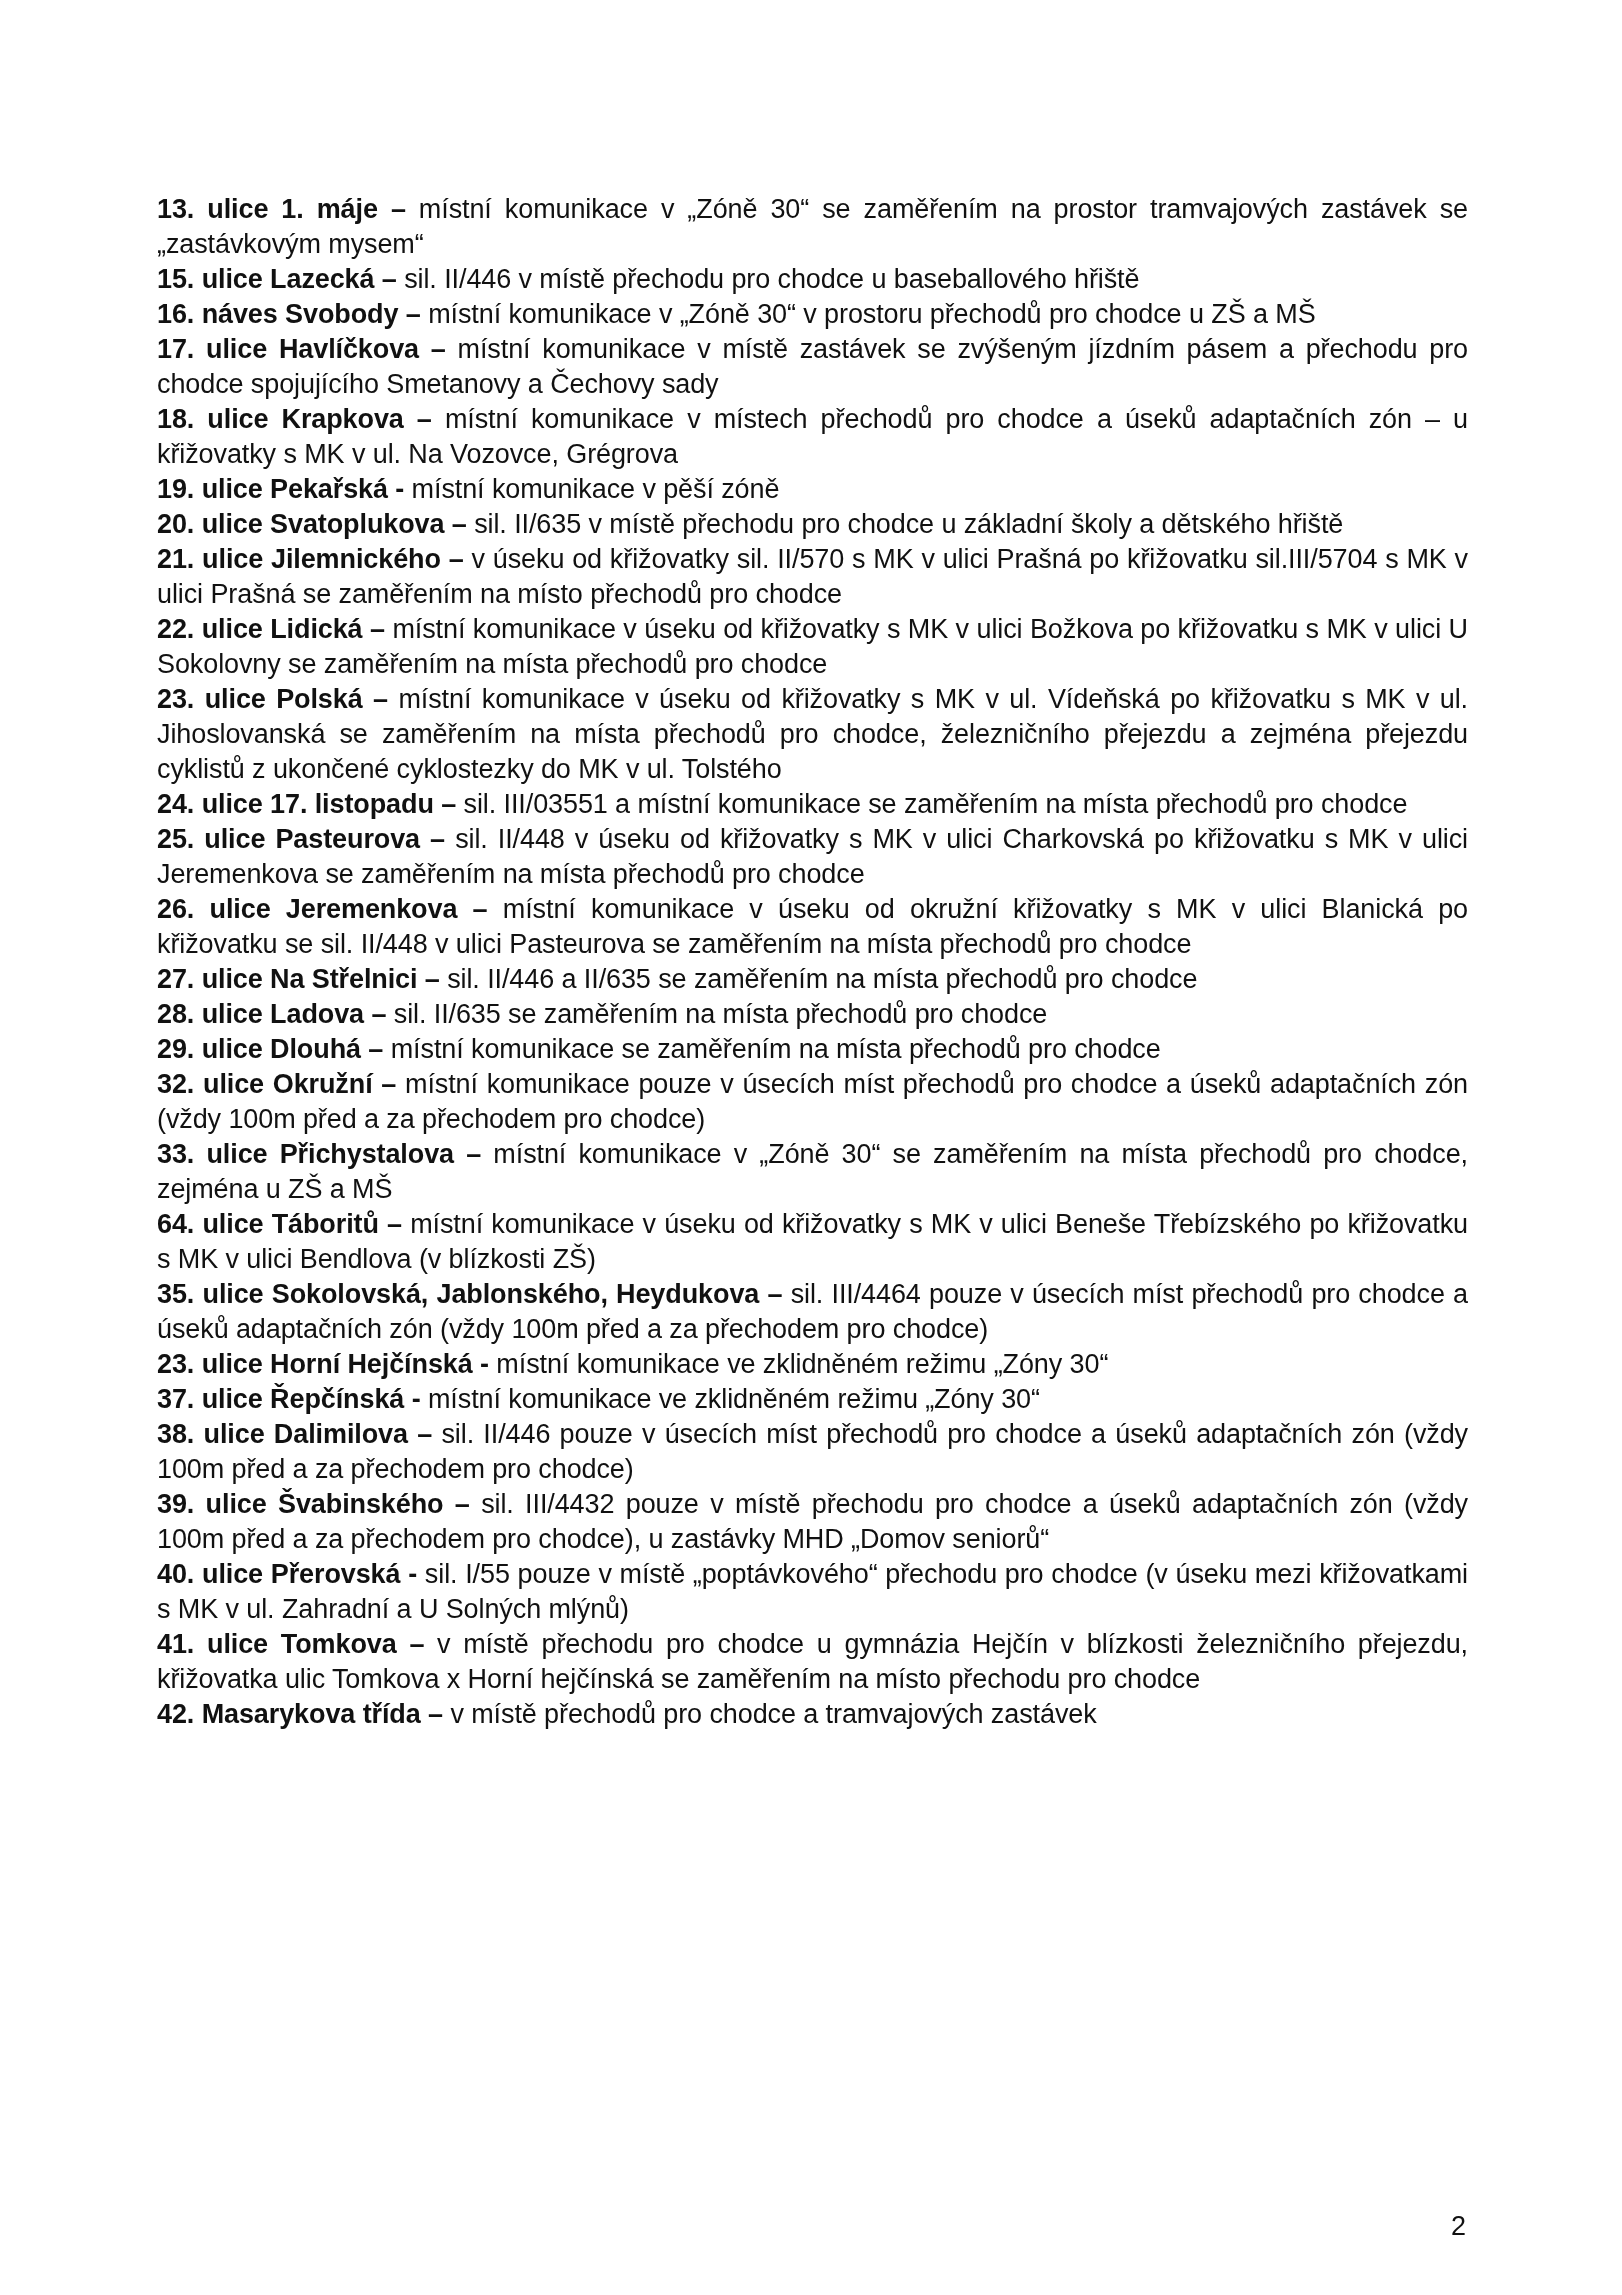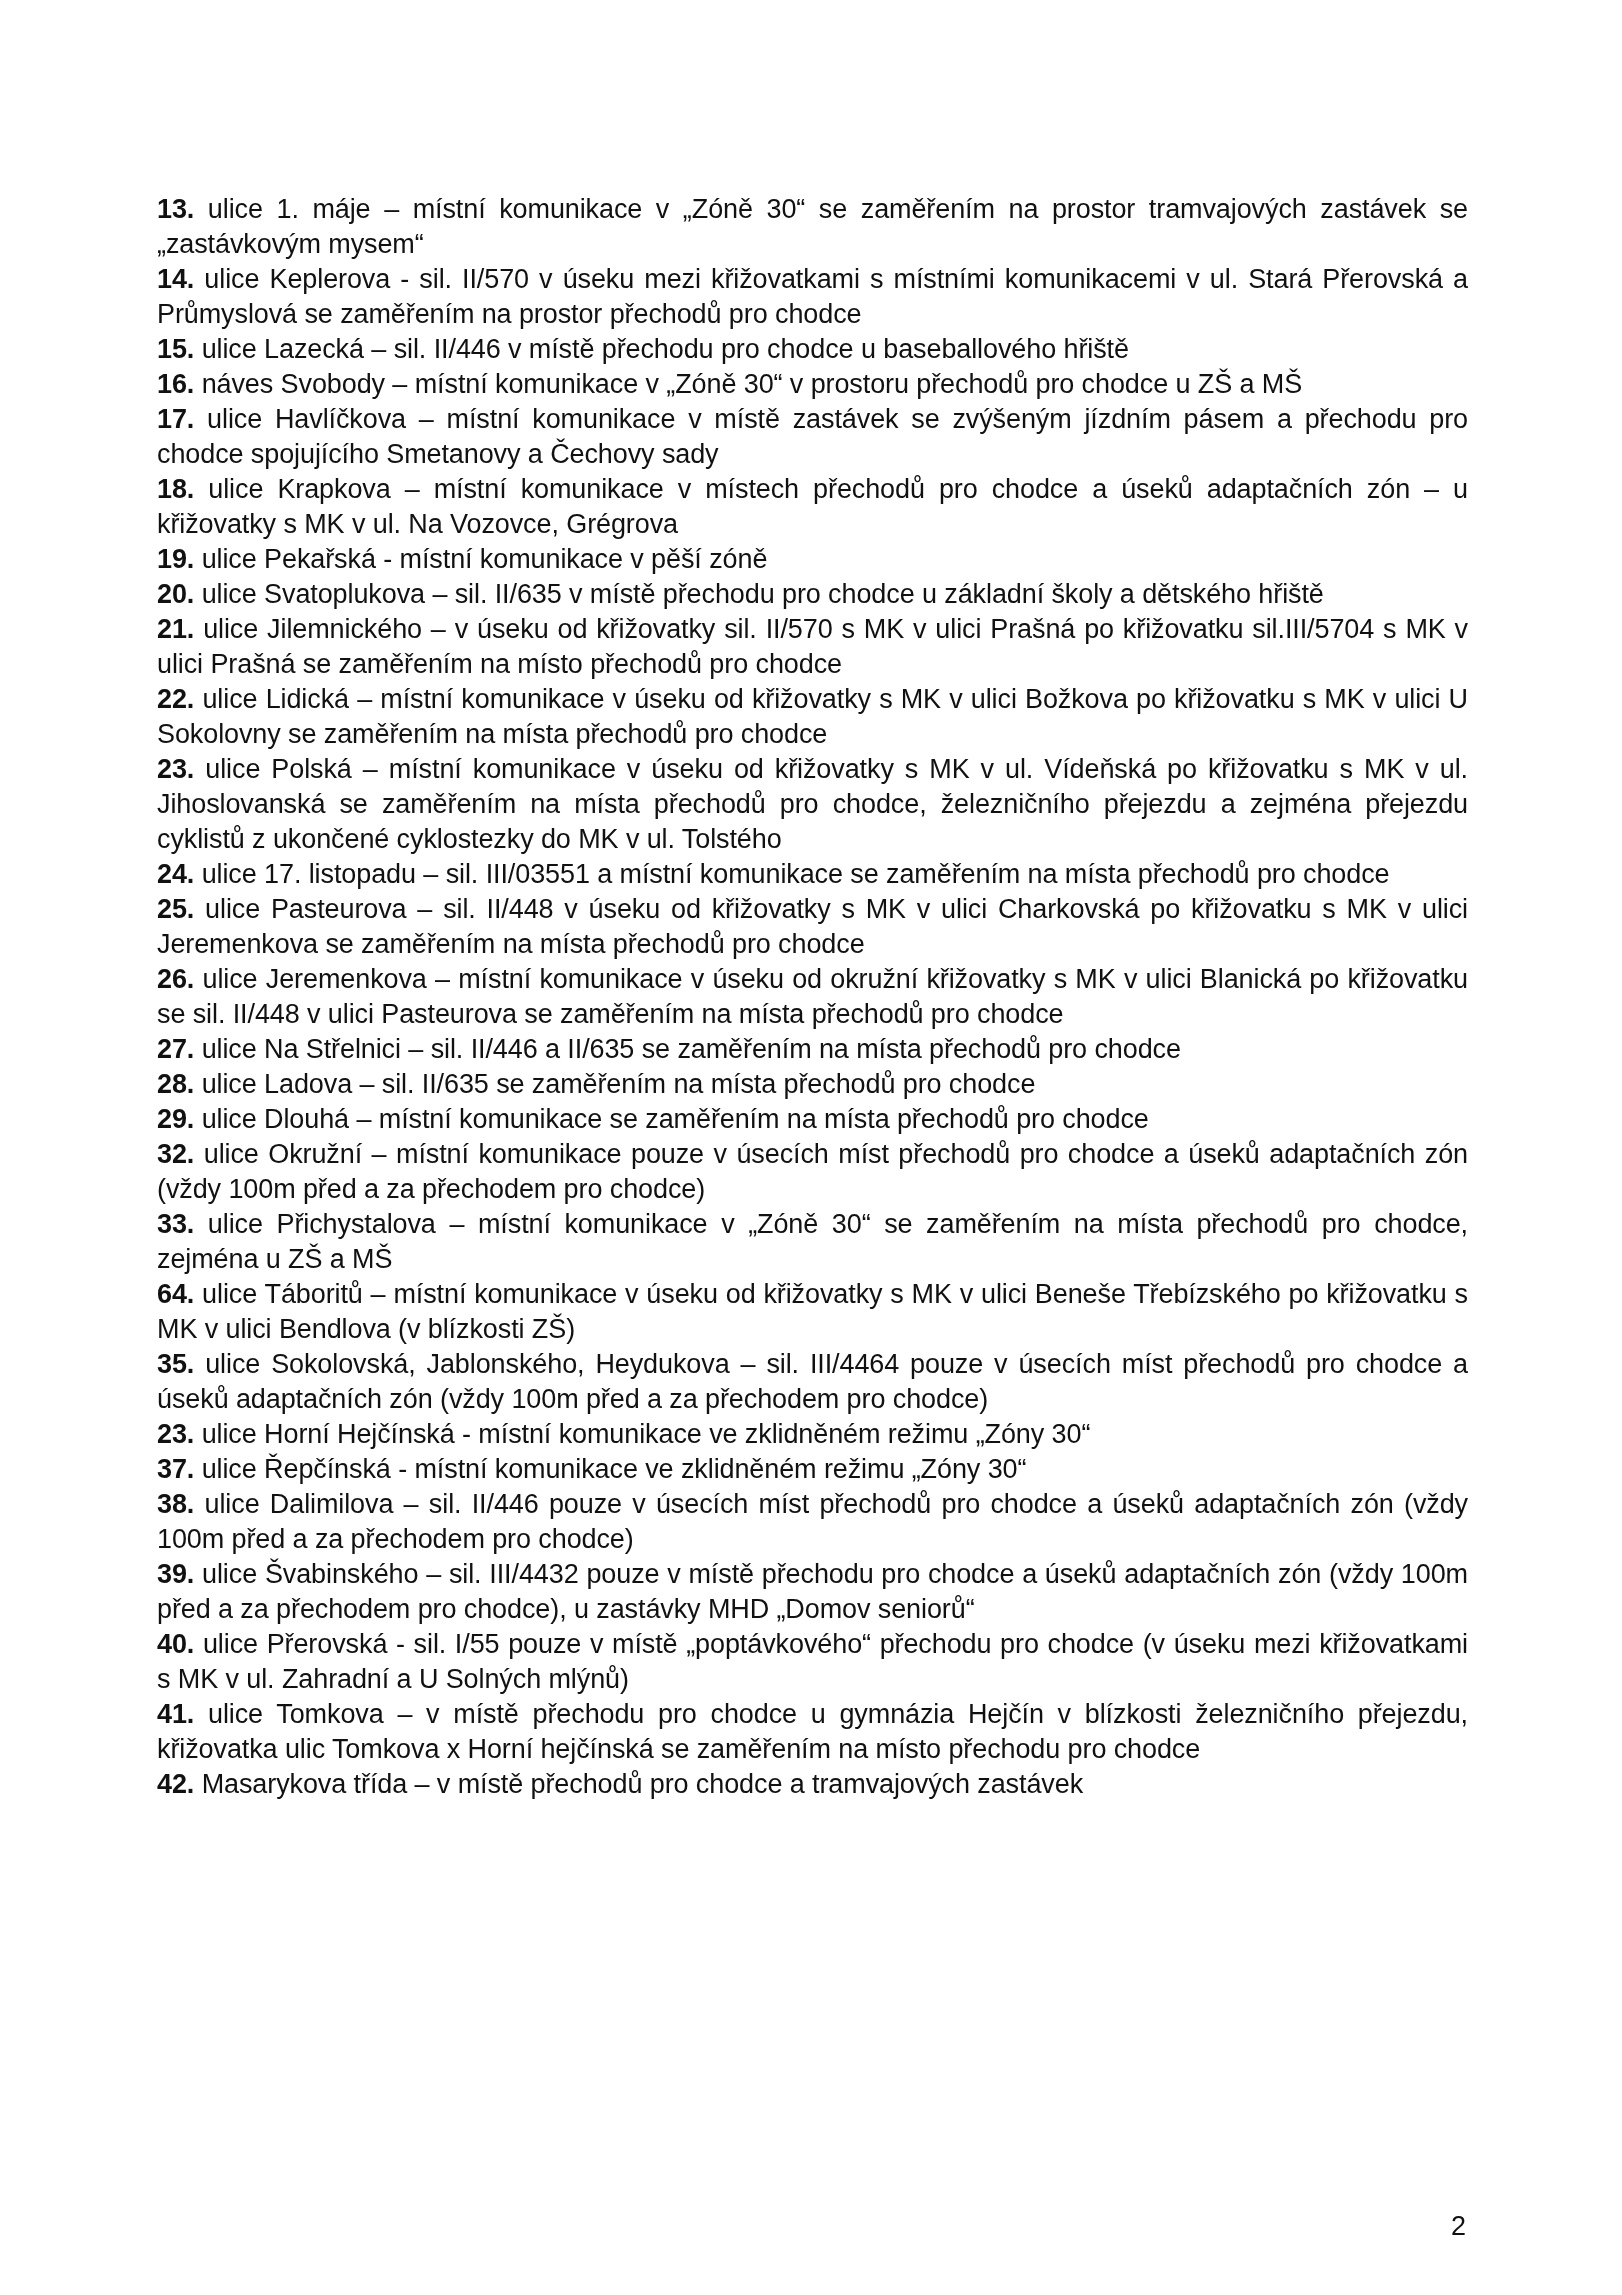--- a/index.html
+++ b/index.html
@@ -32,41 +32,40 @@
     .item {
       margin: 0;
       font-size: 27px;
       line-height: 35px;
       text-align: justify;
       text-align-last: left;
       letter-spacing: -0.1px;
       word-spacing: 0px;
     }
     .item-lead {
-      font-weight: normal;
+      font-weight: bold;
     }
     .item-number {
       font-weight: bold;
     }
     .page-number {
       position: absolute;
       left: 1451px;
       top: 2210px;
       font-size: 27px;
       line-height: 32px;
       color: #111111;
     }
   </style>
 </head>
 <body>
 
 <div class="page">
   <div class="content">
     <p class="item"><span class="item-number">13.</span> <span class="item-lead">ulice 1. máje –</span> <span class="item-text">místní komunikace v „Zóně 30“ se zaměřením na prostor tramvajových zastávek se „zastávkovým mysem“</span></p>
-    <p class="item"><span class="item-number">14.</span> <span class="item-lead">ulice Keplerova -</span> <span class="item-text">sil. II/570 v úseku mezi křižovatkami s místními komunikacemi v ul. Stará Přerovská a Průmyslová se zaměřením na prostor přechodů pro chodce</span></p>
     <p class="item"><span class="item-number">15.</span> <span class="item-lead">ulice Lazecká –</span> <span class="item-text">sil. II/446 v místě přechodu pro chodce u baseballového hřiště</span></p>
     <p class="item"><span class="item-number">16.</span> <span class="item-lead"> náves Svobody –</span> <span class="item-text">místní komunikace v „Zóně 30“ v prostoru přechodů pro chodce u ZŠ a MŠ</span></p>
     <p class="item"><span class="item-number">17.</span> <span class="item-lead">ulice Havlíčkova –</span> <span class="item-text">místní komunikace v místě zastávek se zvýšeným jízdním pásem a přechodu pro chodce spojujícího Smetanovy a Čechovy sady</span></p>
     <p class="item"><span class="item-number">18.</span> <span class="item-lead">ulice Krapkova –</span> <span class="item-text">místní komunikace v místech přechodů pro chodce a úseků adaptačních zón – u křižovatky s MK v ul. Na Vozovce, Grégrova</span></p>
     <p class="item"><span class="item-number">19.</span> <span class="item-lead">ulice Pekařská -</span> <span class="item-text">místní komunikace v pěší zóně</span></p>
     <p class="item"><span class="item-number">20.</span> <span class="item-lead">ulice Svatoplukova –</span> <span class="item-text">sil. II/635 v místě přechodu pro chodce u základní školy a dětského hřiště</span></p>
     <p class="item"><span class="item-number">21.</span> <span class="item-lead">ulice Jilemnického –</span> <span class="item-text">v úseku od křižovatky sil. II/570 s MK v ulici Prašná po křižovatku sil.III/5704 s MK v ulici Prašná se zaměřením na místo přechodů pro chodce</span></p>
     <p class="item"><span class="item-number">22.</span> <span class="item-lead">ulice Lidická –</span> <span class="item-text">místní komunikace v úseku od křižovatky s MK v ulici Božkova po křižovatku s MK v ulici U Sokolovny se zaměřením na místa přechodů pro chodce</span></p>
     <p class="item"><span class="item-number">23.</span> <span class="item-lead">ulice Polská –</span> <span class="item-text">místní komunikace v úseku od křižovatky s MK v ul. Vídeňská po křižovatku s MK v ul. Jihoslovanská se zaměřením na místa přechodů pro chodce, železničního přejezdu a zejména přejezdu cyklistů z ukončené cyklostezky do MK v ul. Tolstého</span></p>
     <p class="item"><span class="item-number">24.</span> <span class="item-lead">ulice 17. listopadu –</span> <span class="item-text">sil. III/03551 a místní komunikace se zaměřením na místa přechodů pro chodce</span></p>

